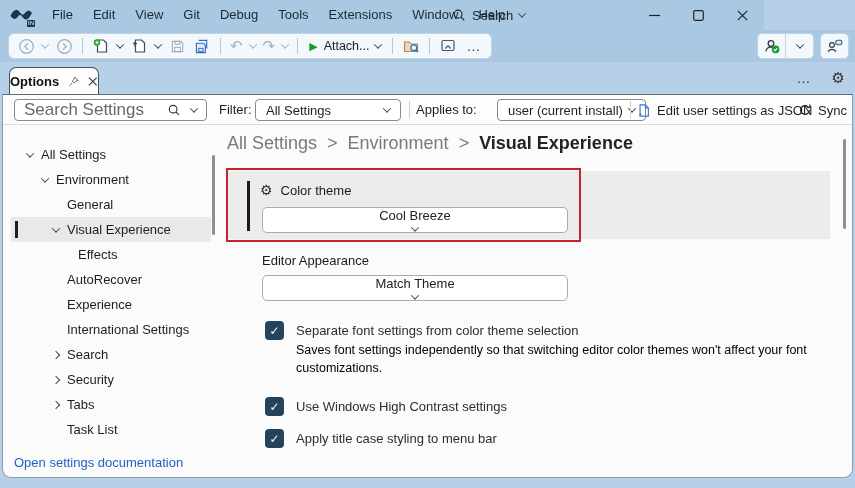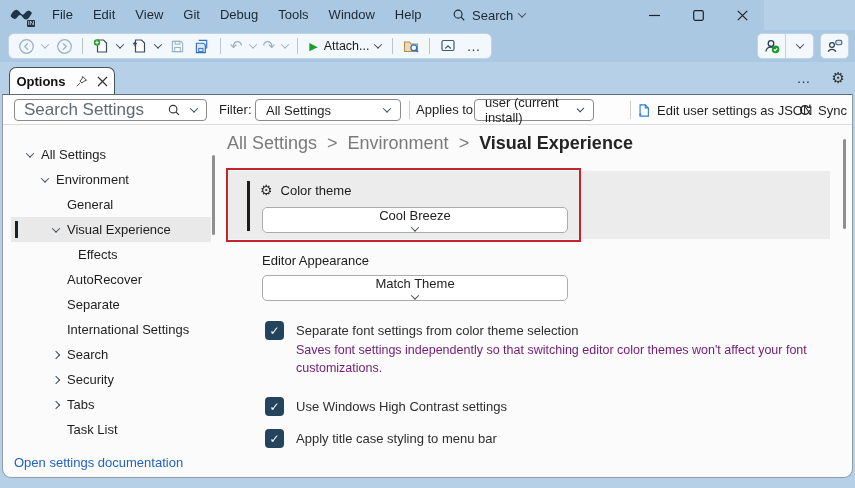--- a/index.html
+++ b/index.html
@@ -31,21 +31,21 @@
   .rt-div { width:1px; background:#c0d3e3; }
 
   
   .chev { display:inline-block; width:6px; height:6px; border-right:1.4px solid #3c4a56; border-bottom:1.4px solid #3c4a56; }
   .chev.down { transform:rotate(45deg) translate(-1px,-1px); }
   .chev.right { transform:rotate(-45deg); }
   .chev.dis { border-color:#9bb1c3; }
 
   
   .tabrow { position:absolute; left:0; top:62px; width:855px; height:32px; background:#b6d0e8; }
-  .tab { position:absolute; left:9px; bottom:0; height:27px; width:106px; background:#fdfdfd; border:1px solid #46525c; border-bottom:none; border-radius:7px 7px 0 0; display:flex; align-items:center; justify-content:center; gap:9px; z-index:3; }
+  .tab { position:absolute; left:9px; bottom:0; height:27px; width:90px; background:#fdfdfd; border:1px solid #46525c; border-bottom:none; border-radius:7px 7px 0 0; display:flex; align-items:center; justify-content:center; gap:9px; z-index:3; }
   .tab-label { font-size:13px; font-weight:bold; color:#111; }
   .tab-actions { position:absolute; right:10px; top:0; height:32px; display:flex; align-items:center; gap:18px; }
   .gear-glyph { font-size:15px; color:#333; }
 
   
   .panel { position:absolute; left:2px; top:94px; width:851px; height:384px; background:#fbfbfb; border:1px solid #8d9ca8; border-top:1px solid #5b6b78; border-radius:0 0 9px 9px; overflow:hidden; }
   .settings-bar { position:absolute; left:0; top:0; width:100%; height:30px; background:#fdfdfd; border-bottom:1px solid #dcdcdc; }
   .sb-label { position:absolute; top:0; line-height:30px; font-size:13px; color:#1f1f1f; }
   .search-box { position:absolute; left:11px; top:4px; width:193px; height:22px; border:1px solid #8a8a8a; border-radius:4px; background:#fff; display:flex; align-items:center; }
   .search-box input { border:none; outline:none; flex:1; font-size:17px; padding:0 0 0 9px; color:#333; font-family:inherit; background:transparent; min-width:0; }
@@ -76,39 +76,40 @@
   .mod-bar { position:absolute; left:244px; top:56px; width:3px; height:50px; background:#1c1c1c; }
   .ct-head { position:absolute; left:257px; top:57px; display:flex; align-items:center; gap:8px; }
   .ct-head .gear-glyph { font-size:14px; color:#2b2b2b; }
   .bold-label { font-size:13px; font-weight:normal; color:#1b1b1b; }
   .dd { position:absolute; width:306px; height:26px; background:#fff; border:1px solid #ababab; border-radius:5px; display:flex; align-items:center; justify-content:space-between; padding:0 12px; font-size:13px; color:#222;flex-direction:column; }
   .dd1 { left:259px; top:82px; }
   .ea-label { position:absolute; left:259px; top:128px; }
   .dd2 { left:259px; top:150px; }
   .cb { position:absolute; left:262px; width:19px; height:19px; background:#24435c; border-radius:4px; color:#fff; font-size:12px; display:flex; align-items:center; justify-content:center; }
   .cb-label { position:absolute; left:293px; font-size:13px; color:#2e2e2e; line-height:19px; }
-  .cb-desc { position:absolute; left:293px; top:216px; width:522px; font-size:12.5px; color:#701a75; line-height:18px; }
+  .cb-desc { position:absolute; left:293px; top:216px; width:522px; font-size:12.5px; color:#000000; line-height:18px; }
 </style>
 </head>
 <body>
 
 <div class="titlebar">
   <div class="logo">
     <svg viewBox="0 0 24 24" width="24" height="24">
       <path fill="#1d3449" d="M2 10 q4.5-6 8 -0.5 q2.5 4 5 0.5 q3.5-5 7 0 l-2.5 4 q-3.5 5-7 0 q-2.5-4-5 0 q-3 4.5-7-1 z"></path>
     </svg>
     <span class="logo-badge">IN</span>
   </div>
   <div class="menus">
     <span class="menu-item">File</span>
     <span class="menu-item">Edit</span>
     <span class="menu-item">View</span>
     <span class="menu-item">Git</span>
     <span class="menu-item">Debug</span>
     <span class="menu-item">Tools</span>
+    <span class="menu-item">Extensions</span>
     <span class="menu-item">Window</span>
     <span class="menu-item">Help</span>
   </div>
   <div class="tb-search">
     <svg viewBox="0 0 16 16" width="14" height="14">
         <circle cx="7" cy="7" r="4.5" fill="none" stroke="#1c2833" stroke-width="1.3"></circle>
         <line x1="10.4" y1="10.4" x2="14" y2="14" stroke="#1c2833" stroke-width="1.3"></line>
       </svg>
     <span>Search</span>
     <span class="chev down"></span>
@@ -260,21 +261,21 @@
         </svg>
       <span class="chev down" style="margin:0 9px 0 10px"></span>
     </div>
     <span class="sb-label" style="left:216px">Filter:</span>
     <div class="sb-dd" style="left:252px; width:146px">
       <span>All Settings</span>
       <span class="chev down"></span>
     </div>
     <span class="vsep" style="left:406px"></span>
     <span class="sb-label" style="left:413px">Applies to:</span>
-    <div class="sb-dd" style="left:471px; width:120px">
+    <div class="sb-dd" style="left:494px; width:149px">
       <span>user (current install)</span>
       <span class="chev down"></span>
     </div>
     <span class="vsep" style="left:627px"></span>
     <div class="sb-btn" style="left:634px">
       <svg viewBox="0 0 16 16" width="14" height="15">
           <path d="M3.5 1.5 h6 l3.5 3.5 v9.5 h-9.5 z" fill="none" stroke="#2b7bd3" stroke-width="1.3"></path>
           <path d="M9.5 1.5 v3.5 h3.5" fill="none" stroke="#2b7bd3" stroke-width="1.3"></path>
           <path d="M2.2 13.8 l3.2-1.1 -1.8-1.8 z" fill="#2b7bd3"></path>
         </svg>
@@ -308,21 +309,21 @@
           <span class="chev down"></span>
           <span>Visual Experience</span>
         </div>
       <div class="tree-row lvl3f">
           <span>Effects</span>
         </div>
       <div class="tree-row lvl2f">
           <span>AutoRecover</span>
         </div>
       <div class="tree-row lvl2f">
-          <span>Separate</span>
+          <span>Experience</span>
         </div>
       <div class="tree-row lvl2f">
           <span>International Settings</span>
         </div>
       <div class="tree-row lvl2e">
           <span class="chev right"></span>
           <span>Search</span>
         </div>
       <div class="tree-row lvl2e">
           <span class="chev right"></span>

